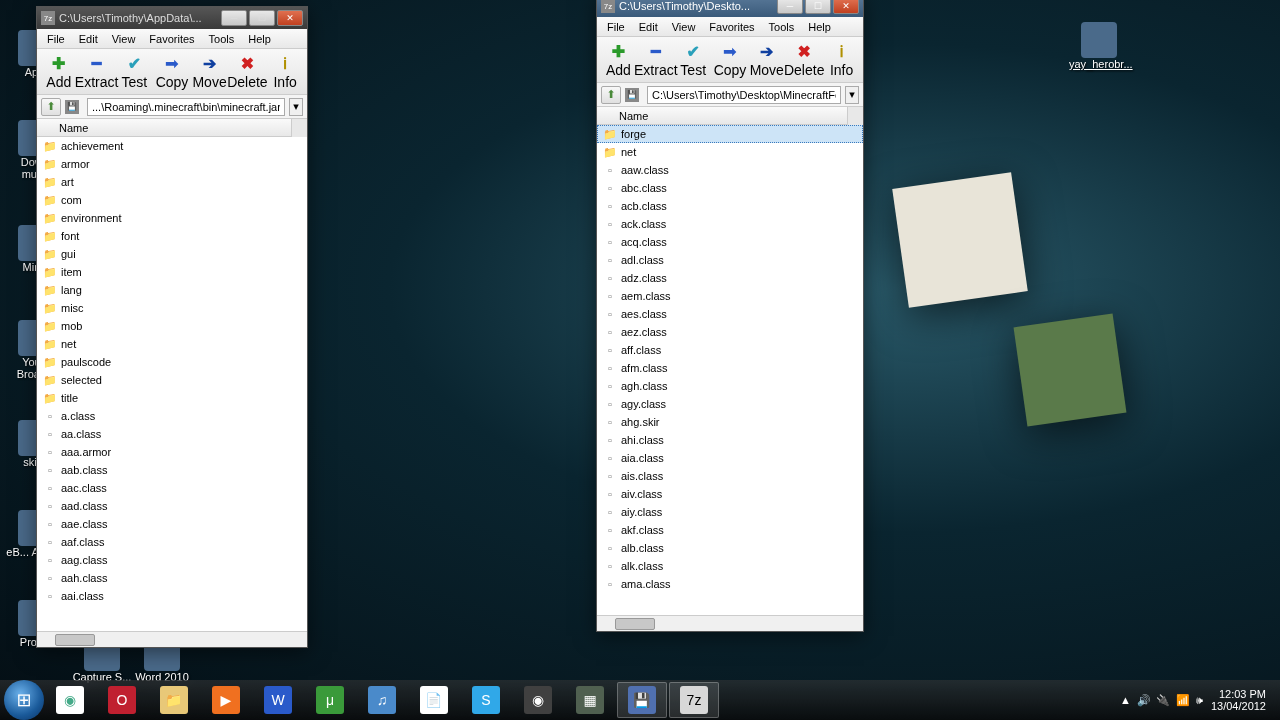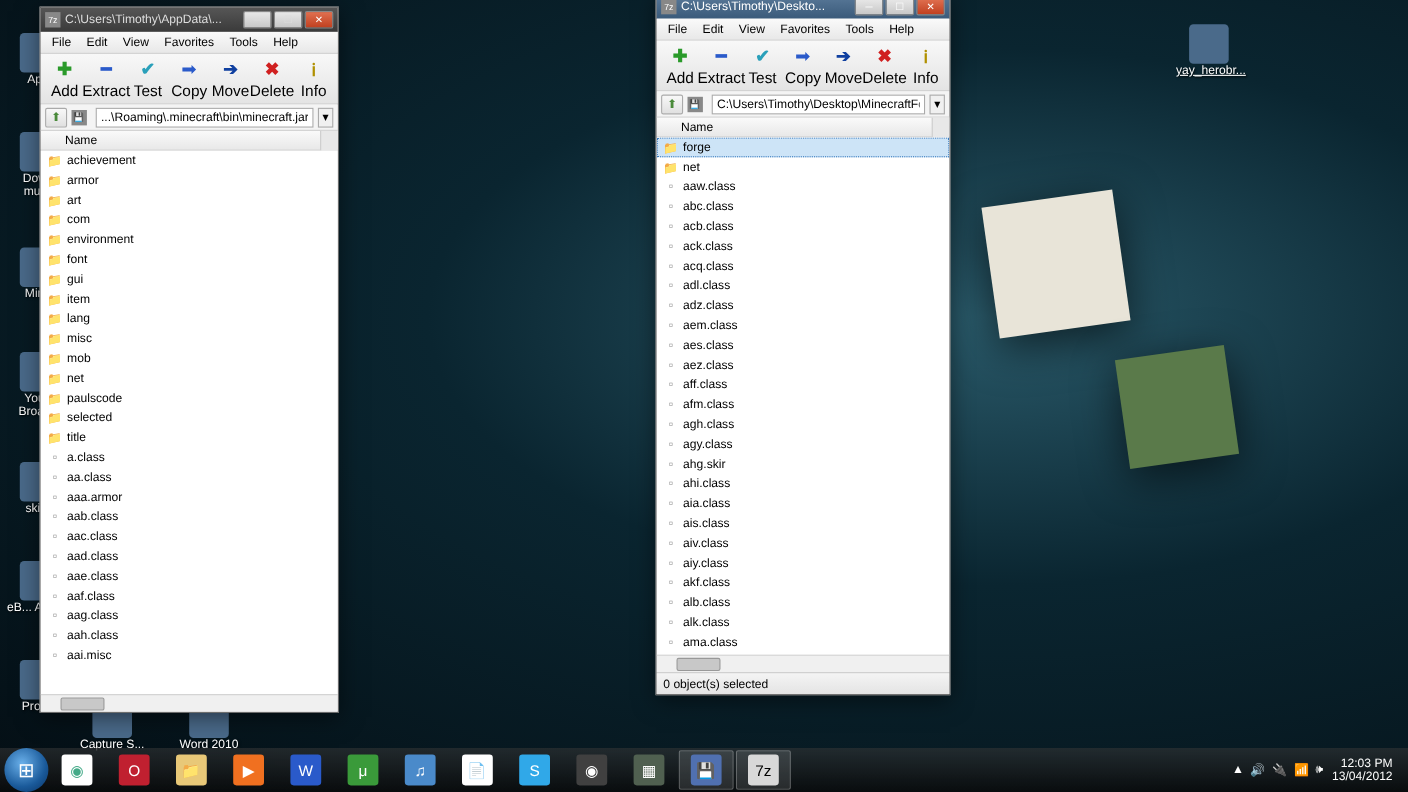--- a/index.html
+++ b/index.html
@@ -93,21 +93,21 @@
       <div>eB... Austr...</div>
     </div>
     <div class="desktop-icon" style="left: 6px; top: 600px;">
       <div class="ico"></div>
       <div>Prod...</div>
     </div>
     <div class="desktop-icon" style="left: 72px; top: 635px;">
       <div class="ico"></div>
       <div>Capture S...</div>
     </div>
-    <div class="desktop-icon" style="left: 160px; top: 635px;">
+    <div class="desktop-icon" style="left: 132px; top: 635px;">
       <div class="ico"></div>
       <div>Word 2010</div>
     </div>
     <div class="desktop-icon" style="left: 1069px; top: 22px; text-decoration: underline;">
       <div class="ico"></div>
       <div>yay_herobr...</div>
     </div>
   </div>
 
 <div class="window" style="left:36px; top:6px; width:272px; height:642px;">
@@ -264,21 +264,21 @@
       <div class="file-row">
         <span class="ficon file">▫</span>
         <span>aag.class</span>
       </div>
       <div class="file-row">
         <span class="ficon file">▫</span>
         <span>aah.class</span>
       </div>
       <div class="file-row">
         <span class="ficon file">▫</span>
-        <span>aai.misc</span>
+        <span>aai.class</span>
       </div>
     </div>
   <div class="hscroll">
       <div class="thumb"></div>
     </div>
 </div>
 
 <div class="window" style="left:596px; top:-6px; width:268px; height:638px;">
   <div class="titlebar active">
     <span class="title-icon">7z</span>
@@ -439,23 +439,20 @@
         <span>alk.class</span>
       </div>
       <div class="file-row">
         <span class="ficon file">▫</span>
         <span>ama.class</span>
       </div>
     </div>
   <div class="hscroll">
       <div class="thumb"></div>
     </div>
-  <div class="statusbar">
-    <span>0 object(s) selected</span>
-  </div>
 </div>
 
 <div class="taskbar">
   <div class="start-orb"></div>
   <div id="task-items" style="display:flex;">
       <div class="task-item">
         <div class="ticon2" style="background:#fff;color:#4a8">◉</div>
       </div>
       <div class="task-item">
         <div class="ticon2" style="background:#c02030;color:#fff">O</div>

